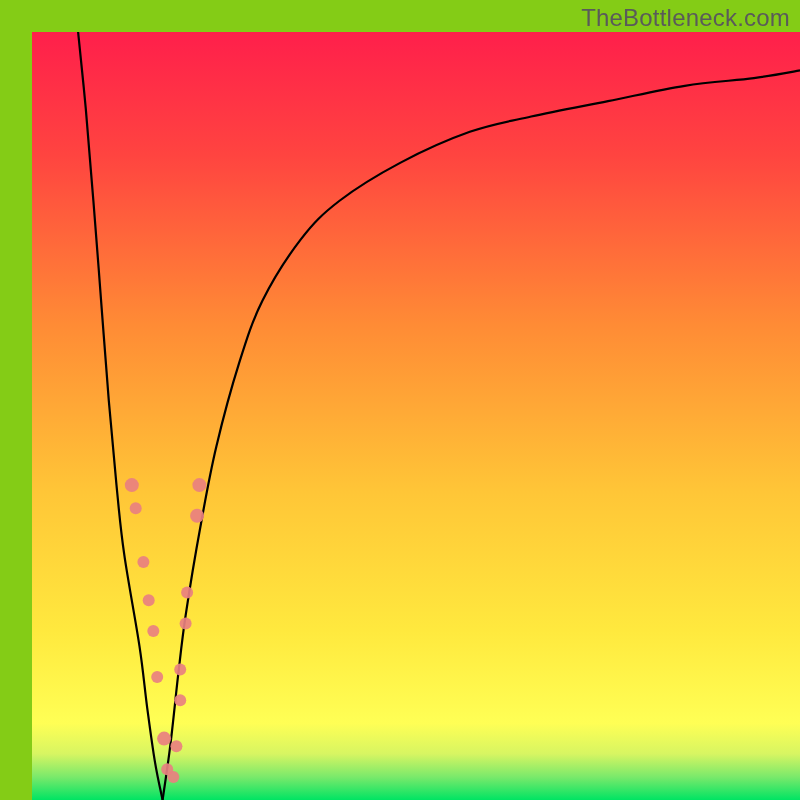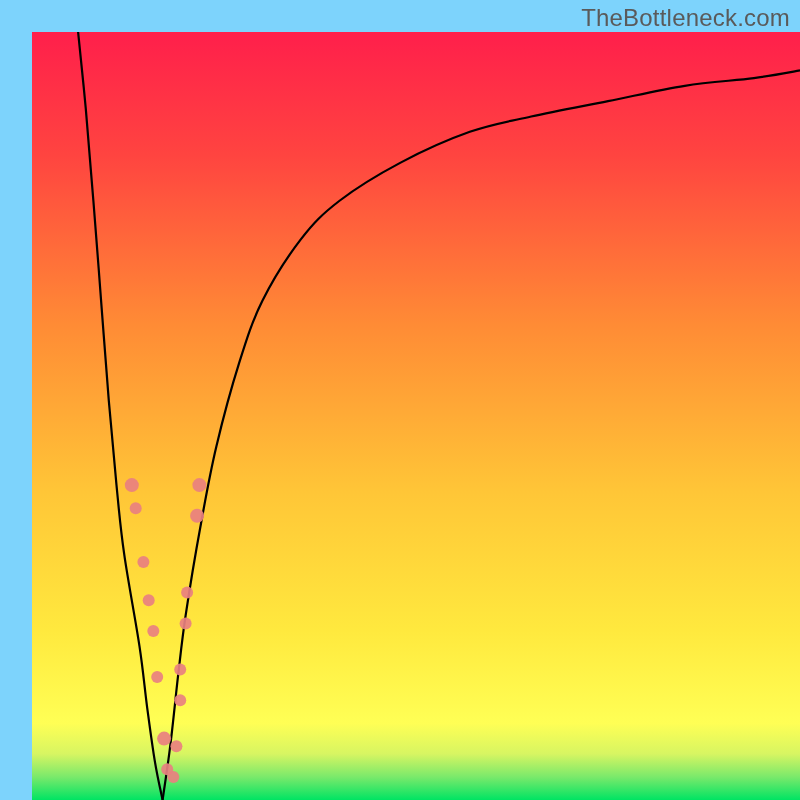--- a/index.html
+++ b/index.html
@@ -8,21 +8,21 @@
     background: #000;
     width: 800px;
     height: 800px;
     overflow: hidden;
     font-family: Arial, Helvetica, sans-serif;
   }
   .frame {
     position: relative;
     width: 800px;
     height: 800px;
-    background: #7dd3fc;
+    background: #84cc16;
   }
   .watermark {
     position: absolute;
     top: 4px;
     right: 10px;
     color: #5a5a5a;
     font-size: 24px;
     font-weight: 500;
     letter-spacing: 0.2px;
     z-index: 5;

